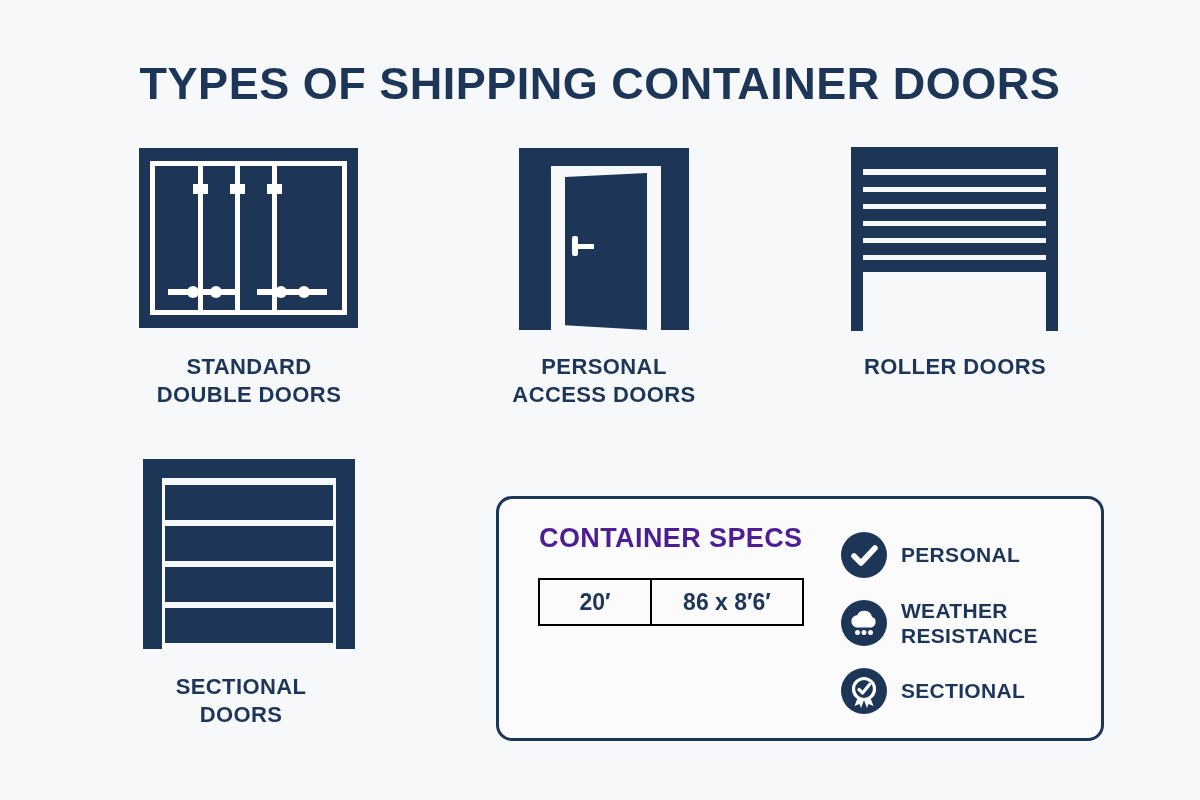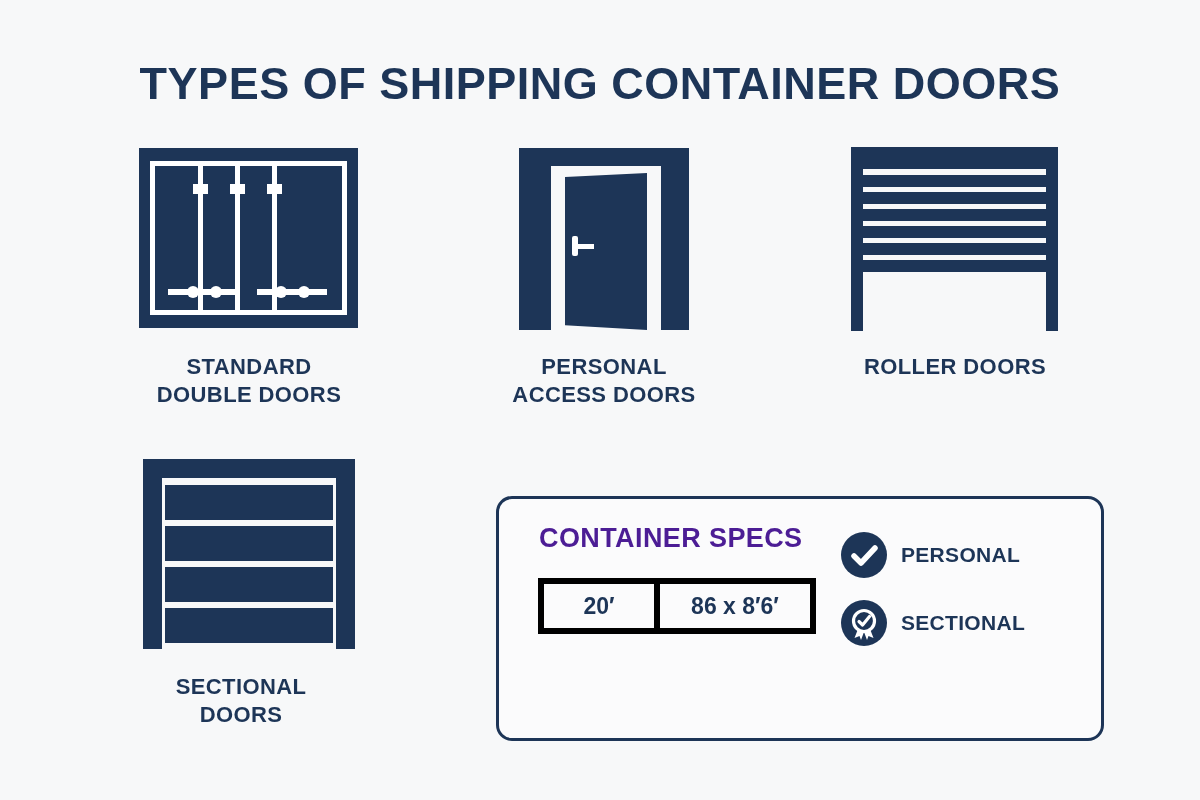--- a/index.html
+++ b/index.html
@@ -256,21 +256,21 @@
     letter-spacing: 0.4px;
     white-space: nowrap;
   }
   .specs-table {
     position: absolute;
     left: 39px;
     top: 79px;
     border-collapse: collapse;
   }
   .specs-table td {
-    border: 6px solid #000000;
+    border: 2px solid #000000;
     color: #1d3557;
     font-size: 23px;
     font-weight: bold;
     text-align: center;
     height: 44px;
     padding: 0;
   }
   .specs-table td.size-col  { width: 110px; }
   .specs-table td.dims-col  { width: 150px; }
 
@@ -395,20 +395,33 @@
 
       <div class="feature-row">
         <div class="feature-icon">
           <svg width="46" height="46" viewBox="0 0 46 46">
             <path d="M13 24 L20 31 L34 16" fill="none" stroke="#ffffff" stroke-width="5.5" stroke-linecap="round" stroke-linejoin="round"></path>
           </svg>
         </div>
         <div class="feature-text">PERSONAL</div>
       </div>
 
+      <div class="feature-row">
+        <div class="feature-icon">
+          <svg width="46" height="46" viewBox="0 0 46 46">
+            <path d="M15.5 27.5 a6.2 6.2 0 0 1 0.6 -12.3 a8 8 0 0 1 14.9 1.6
+                     a5.6 5.6 0 0 1 -0.6 10.7 Z" fill="#ffffff"></path>
+            <circle cx="16.5" cy="32.5" r="2.5" fill="#ffffff"></circle>
+            <circle cx="23" cy="32.5" r="2.5" fill="#ffffff"></circle>
+            <circle cx="29.5" cy="32.5" r="2.5" fill="#ffffff"></circle>
+          </svg>
+        </div>
+        <div class="feature-text">WEATHER
+RESISTANCE</div>
+      </div>
 
       <div class="feature-row">
         <div class="feature-icon">
           <svg width="46" height="46" viewBox="0 0 46 46">
             <path d="M17 29 L13.5 38 L18.5 36 L20 40 L23 32 Z" fill="#ffffff"></path>
             <path d="M29 29 L32.5 38 L27.5 36 L26 40 L23 32 Z" fill="#ffffff"></path>
             <circle cx="23" cy="21" r="10.5" fill="none" stroke="#ffffff" stroke-width="3.2"></circle>
             <path d="M18 21.5 L21.6 25 L28.5 16.5" fill="none" stroke="#ffffff" stroke-width="3.2" stroke-linecap="round" stroke-linejoin="round"></path>
           </svg>
         </div>

